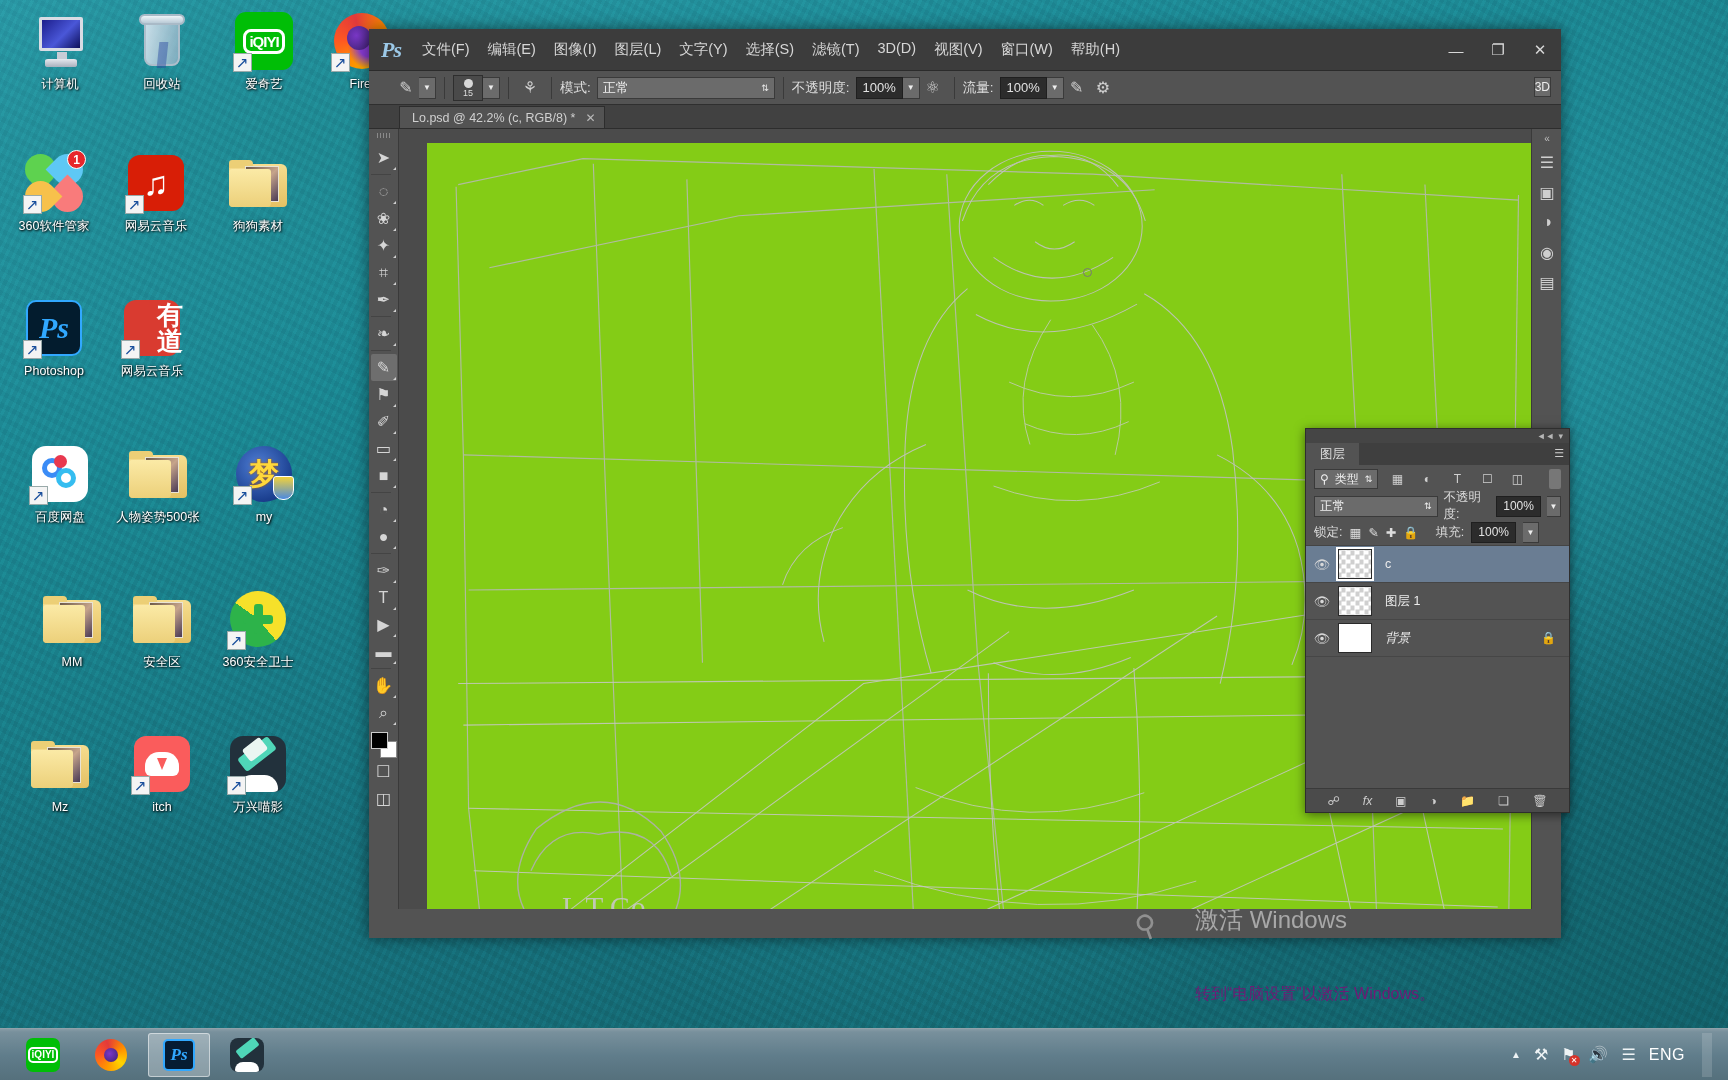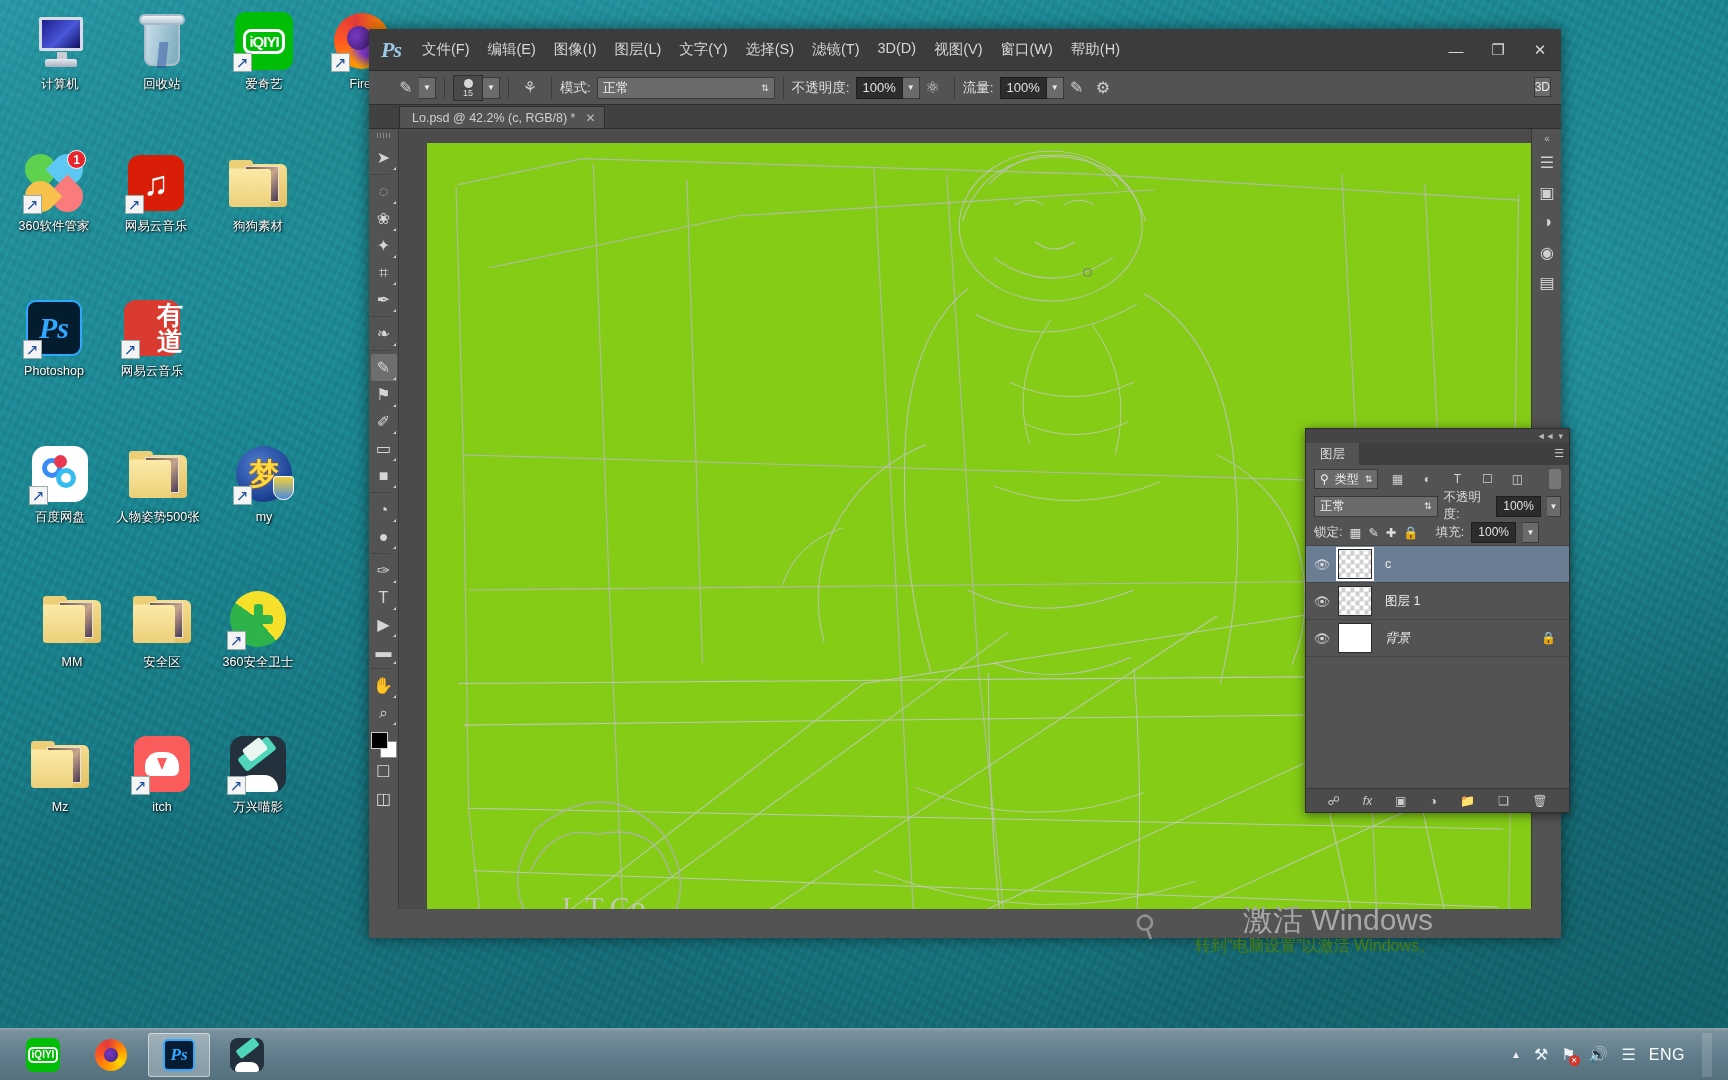--- a/index.html
+++ b/index.html
@@ -252,22 +252,22 @@
   .layer-thumb.white{background:#fff;}
   .layer-name{margin-left:13px;color:#ececec;font-size:12.5px;}
   .layer-name.italic{font-style:italic;}
   .layer-lock{position:absolute;right:13px;color:#c9c9c9;font-size:12px;}
   #lp-footer{height:24px;background:#4b4b4b;border-top:1px solid #3a3a3a;display:flex;align-items:center;
     justify-content:space-around;padding:0 10px;color:#cdcdcd;font-size:12px;}
 
   
   #watermark{position:absolute;left:1195px;top:905px;z-index:15;color:#9a9a9a;
     text-shadow:none;pointer-events:none;}
-  #watermark .wm-title{font-size:30px;color:#a8a8a8;line-height:30px;margin-left:48px;}
-  #watermark .wm-sub{font-size:16px;color:#4d7c0f;line-height:22px;}
+  #watermark .wm-title{font-size:24px;color:#a8a8a8;line-height:30px;}
+  #watermark .wm-sub{font-size:16px;color:#701a75;line-height:22px;margin-top:48px;}
   #wm-key{position:absolute;left:1135px;top:908px;z-index:14;color:#a5a5a5;font-size:30px;
     transform:rotate(-20deg);opacity:.75;}
 
   
   #taskbar{position:absolute;left:0;bottom:0;width:1728px;height:52px;z-index:40;
     background:linear-gradient(#879ba6 0%, #78909c 6%, #607d8b 52%, #55707c 100%);
     border-top:1px solid rgba(255,255,255,.35);
     display:flex;align-items:center;}
   #tb-apps{display:flex;align-items:center;gap:6px;padding-left:12px;}
   .tb-btn{width:62px;height:44px;display:flex;align-items:center;justify-content:center;border-radius:3px;}

